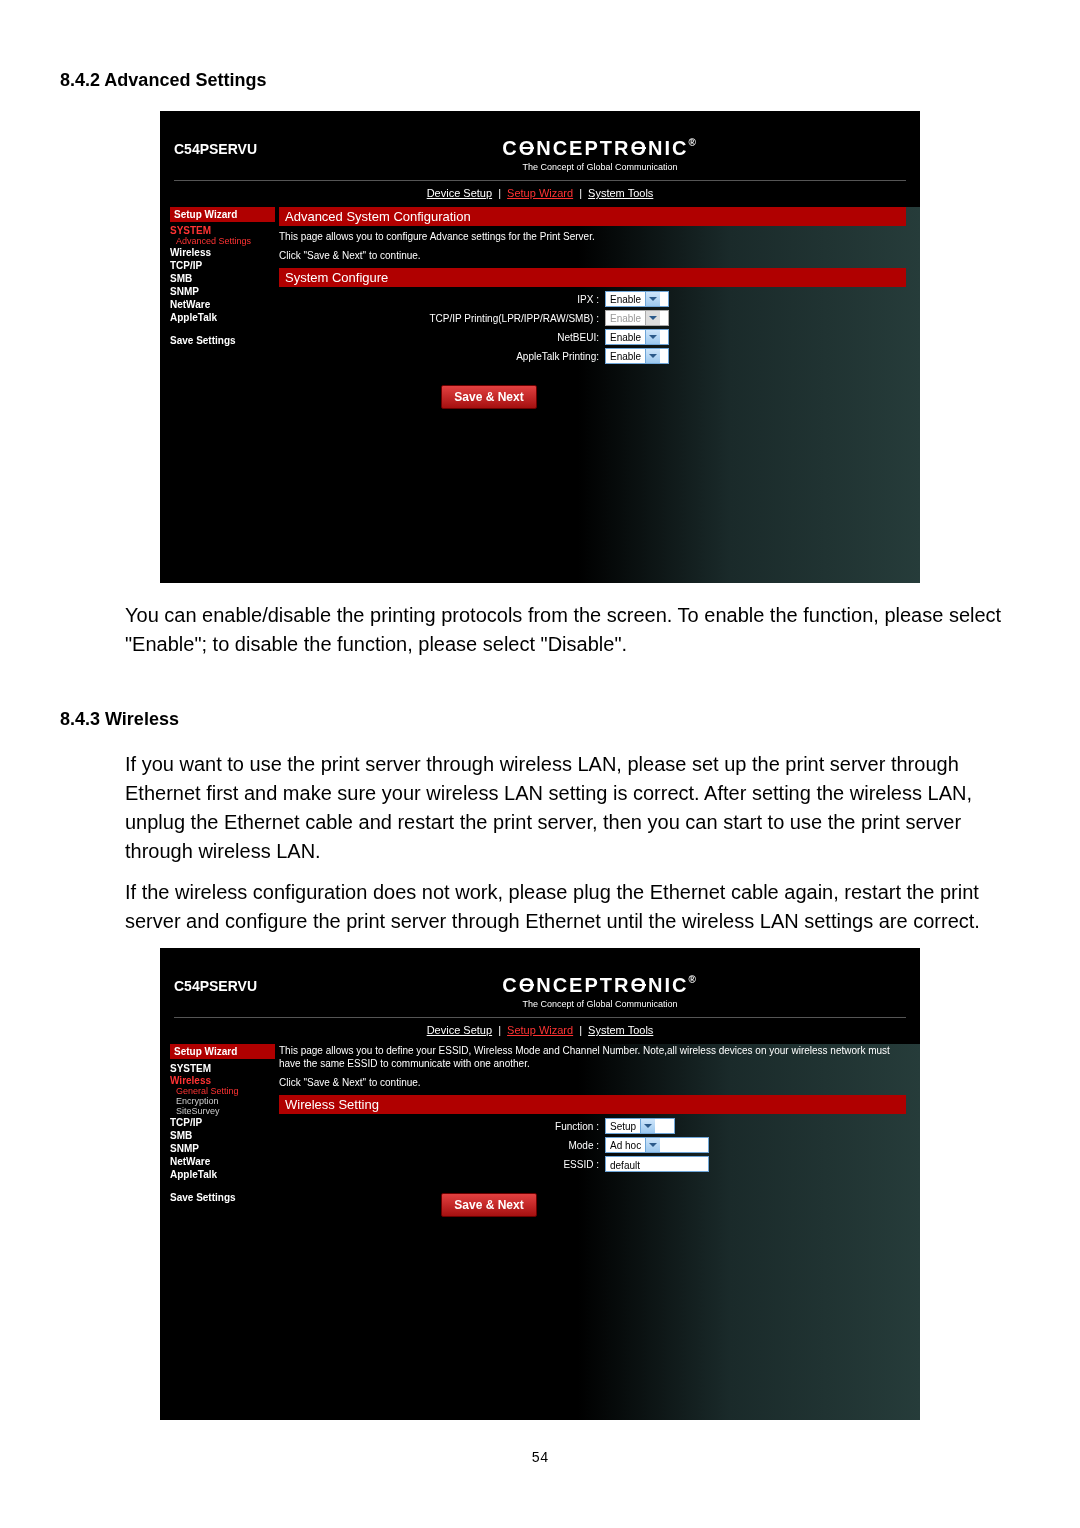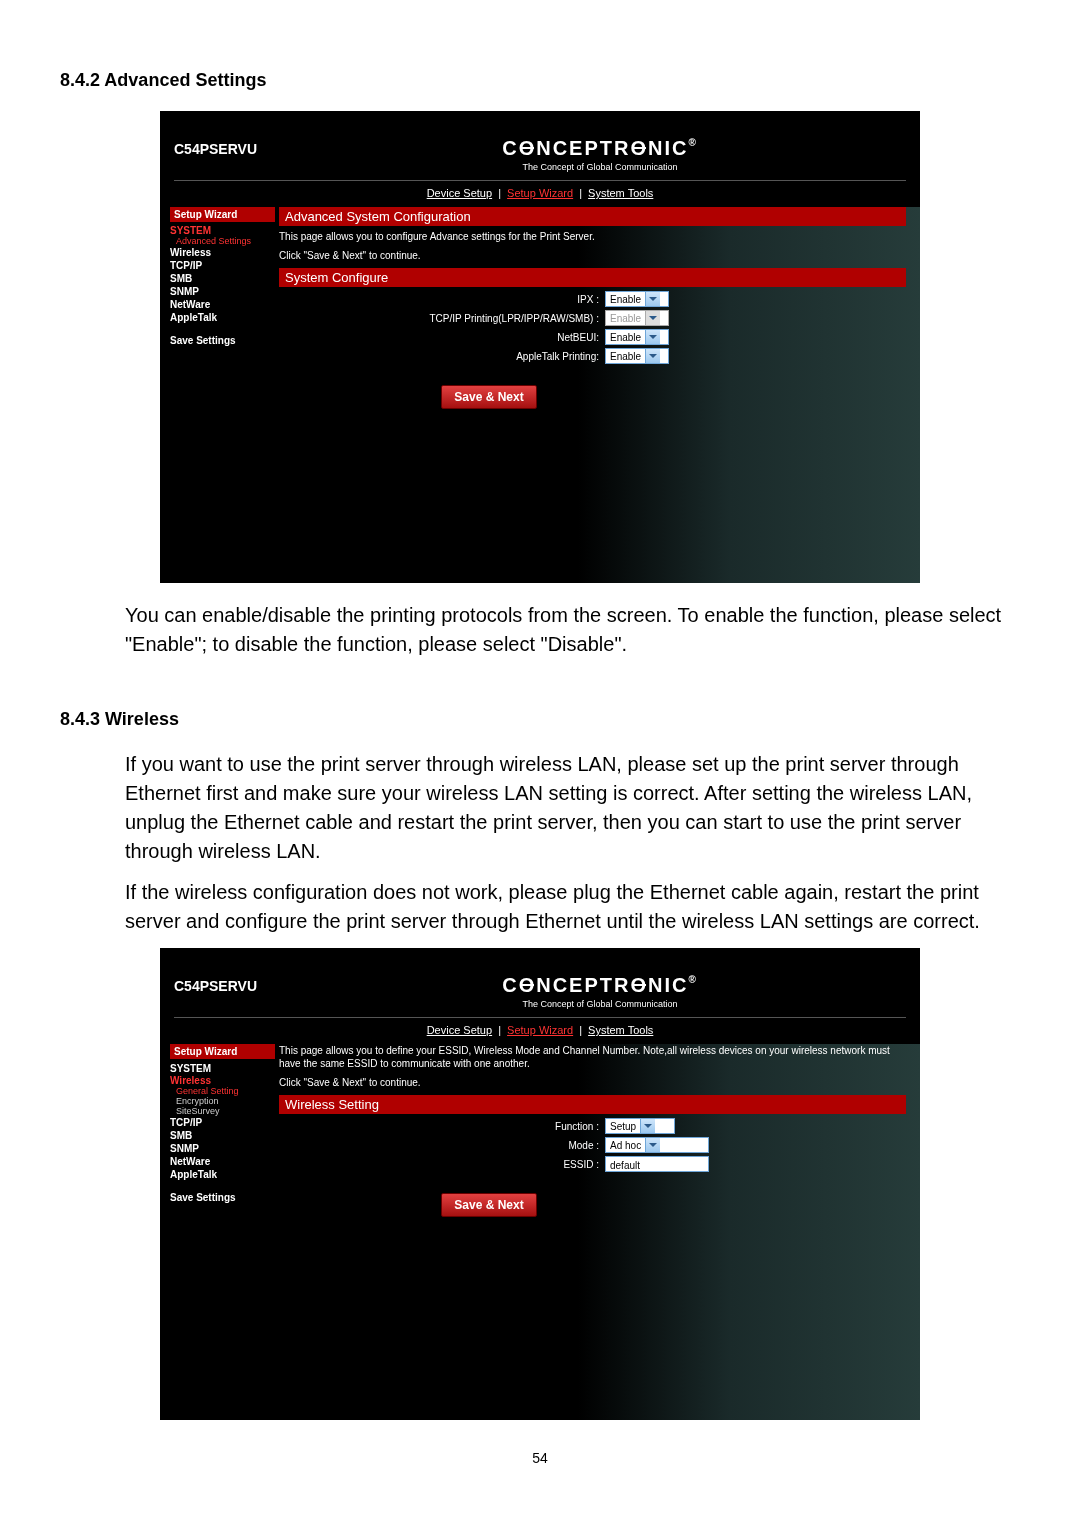--- a/index.html
+++ b/index.html
@@ -191,20 +191,21 @@
     font-weight: bold;
     padding: 4px 12px;
     border: 1px solid #6b0000;
     border-radius: 2px;
   }
   .btn-row { text-align: center; width: 420px; }
   .pagenum {
     text-align: center;
     font-size: 14px;
     margin-top: 30px;
+    font-family: Liberation Mono, monospace;
   }
 </style>
 </head>
 <body>
 
 <div class="page">
 
   <div class="section-title">8.4.2 Advanced Settings</div>
 
   <div class="screenshot">

